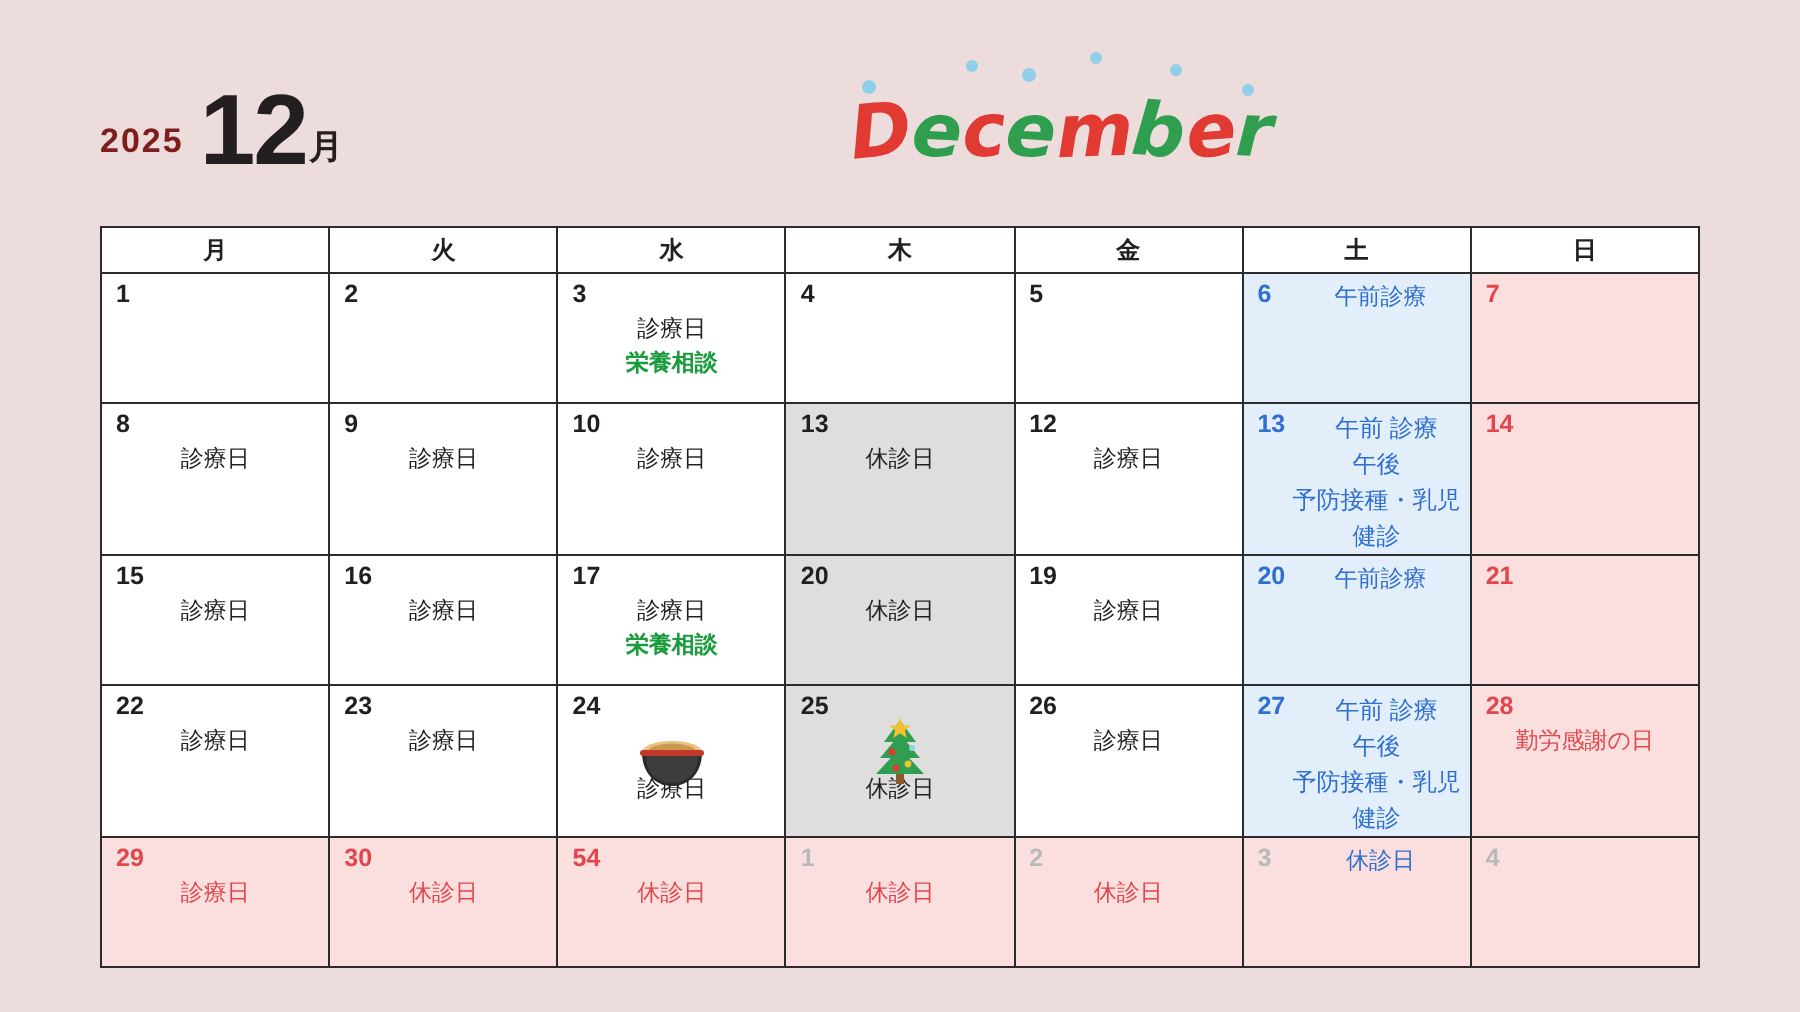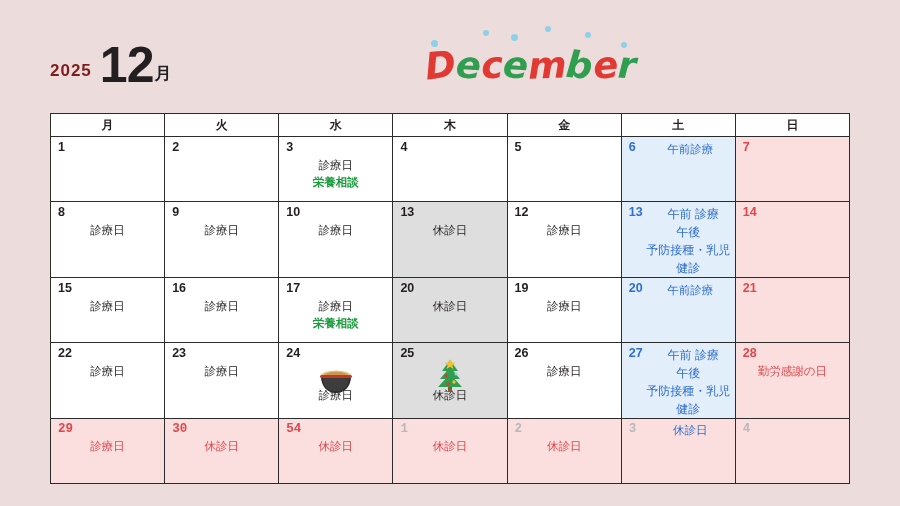--- a/index.html
+++ b/index.html
@@ -120,21 +120,21 @@
   .calendar th.sun { color: #231f20; }
   .calendar td {
     height: 64px;
     vertical-align: top;
     background: #ffffff;
     position: relative;
   }
   td.sat-cell { background: #e3eefb; }
   td.sun-cell { background: #fbdede; }
   td.closed-cell { background: #dedede; }
-  td.holiday-row { background: #fbdede; font-family: Liberation Mono, monospace; }
+  td.holiday-row { background: #fbdede; }
 
   .daynum {
     position: absolute;
     left: 7px;
     top: 4px;
     font-size: 12.5px;
     font-weight: bold;
     color: #231f20;
     line-height: 1;
   }

